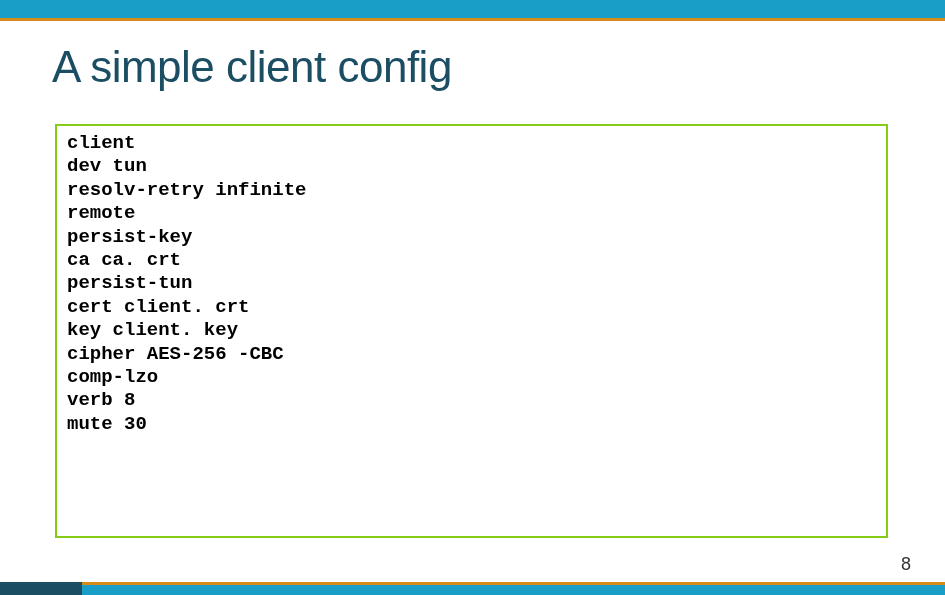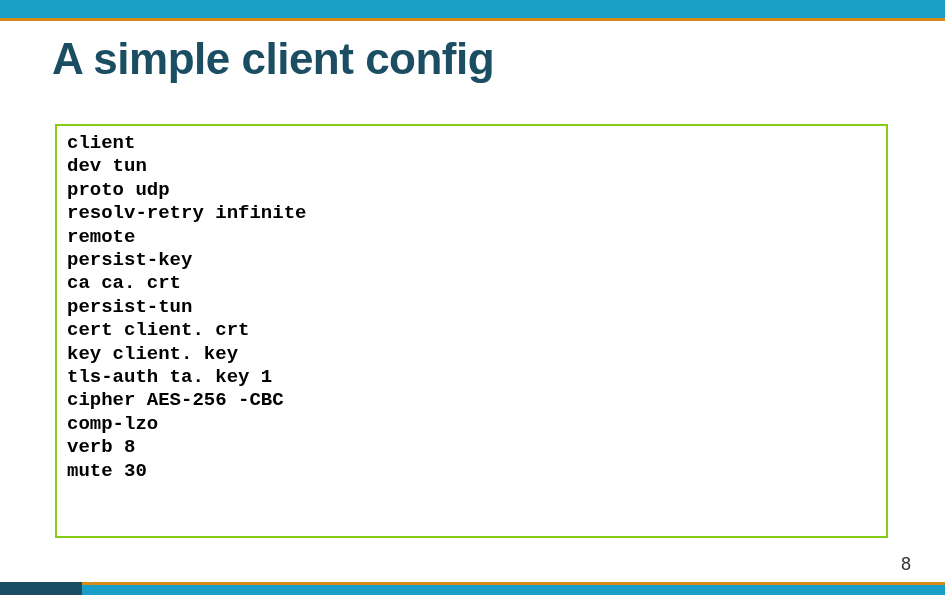--- a/index.html
+++ b/index.html
@@ -24,24 +24,24 @@
       position: absolute;
       top: 18px;
       left: 0;
       width: 100%;
       height: 3px;
       background: #d68a1a;
     }
 
     .title {
       position: absolute;
-      top: 34px;
+      top: 42px;
       left: 52px;
       font-size: 44px;
-      font-weight: 700;
+      font-weight: 400;
       color: #1b4d63;
       letter-spacing: -0.5px;
       text-align: right;
     }
 
     .code-box {
       position: absolute;
       top: 124px;
       left: 55px;
       width: 833px;
@@ -102,29 +102,27 @@
 
 <div class="slide">
   <div class="top-bar"></div>
   <div class="top-bar-accent"></div>
 
   <h1 class="title">A simple client config</h1>
 
   <div class="code-box">
     <div class="code-line">client</div>
     <div class="code-line">dev tun</div>
-    <div class="code-line">proto udp</div>
     <div class="code-line">resolv-retry infinite</div>
     <div class="code-line">remote</div>
     <div class="code-line">persist-key</div>
     <div class="code-line">ca ca. crt</div>
     <div class="code-line">persist-tun</div>
     <div class="code-line">cert client. crt</div>
     <div class="code-line">key client. key</div>
-    <div class="code-line">tls-auth ta. key 1</div>
     <div class="code-line">cipher AES-256 -CBC</div>
     <div class="code-line">comp-lzo</div>
     <div class="code-line">verb 8</div>
     <div class="code-line">mute 30</div>
   </div>
 
   <div class="page-num">8</div>
 
   <div class="bottom-bar-accent"></div>
   <div class="bottom-bar"></div>

